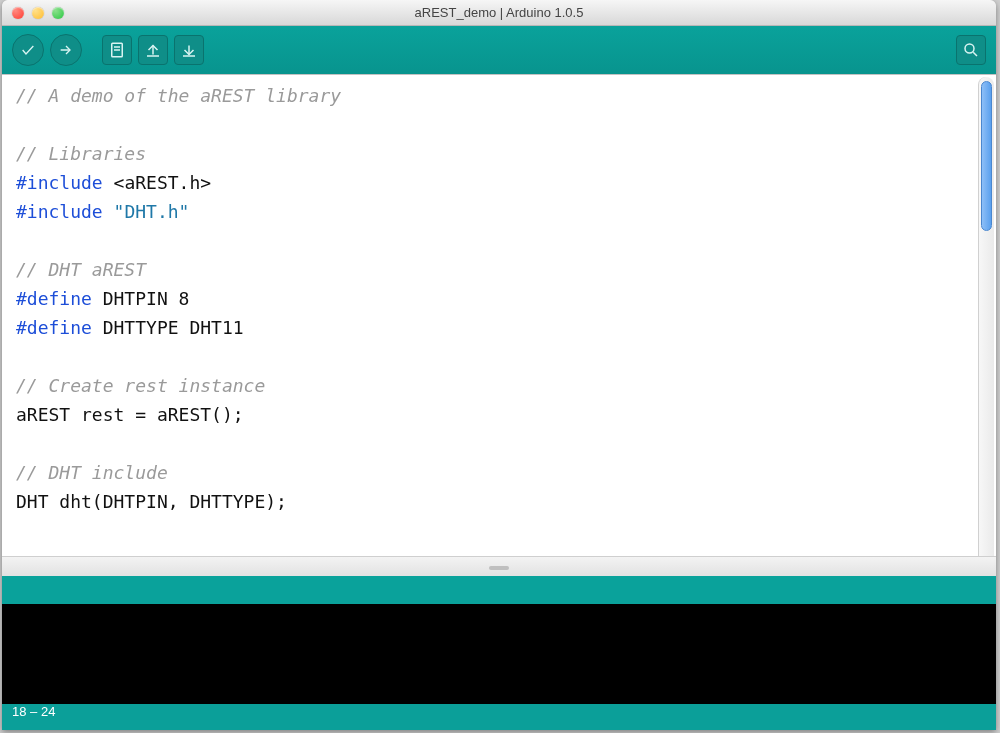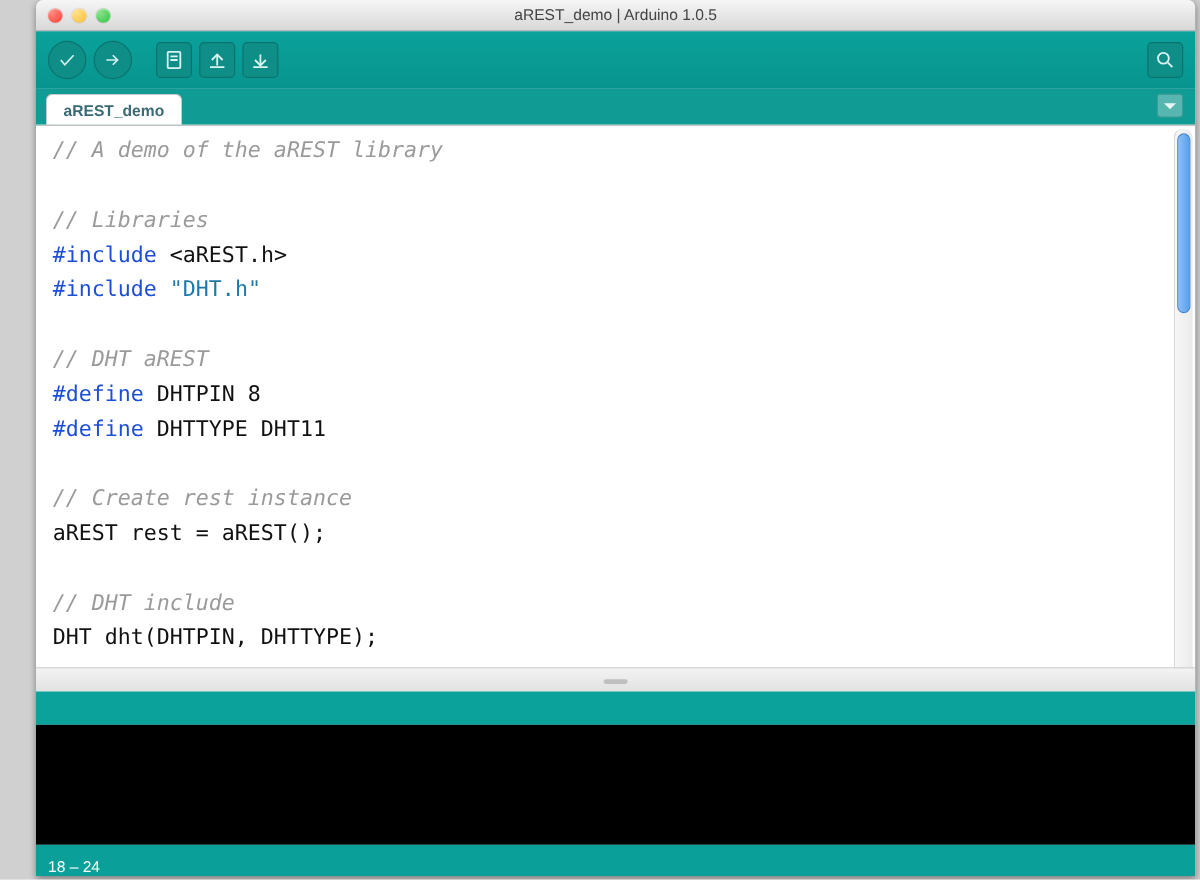--- a/index.html
+++ b/index.html
@@ -13,21 +13,20 @@
     }
     .window {
       position: absolute;
       left: 2px; top: 0; right: 4px; bottom: 3px;
       border-radius: 6px 6px 0 0;
       display: flex;
       flex-direction: column;
       background: #ededed;
       box-shadow: 0 2px 6px rgba(0,0,0,0.4);
       overflow: hidden;
-      margin-left: 28px;
     }
     .titlebar {
       height: 26px;
       background: linear-gradient(#f6f6f6,#d8d8d8);
       border-bottom: 1px solid #b7b7b7;
       display: flex;
       align-items: center;
       position: relative;
       border-radius: 6px 6px 0 0;
     }
@@ -128,21 +127,21 @@
       background:#bfbfbf;
     }
     .msgbar{ height:28px; background:#0aa29b; }
     .console{
       height:100px;
       background:#000;
     }
     .statusbar{
       height:26px;
       background:#0b9f99;
-      display:flex;align-items:flex-end;justify-content:space-between;
+      display:flex;align-items:flex-start;justify-content:space-between;
       padding:0 10px;
       color:#fff;font-size:13px;
     }
     
     .c-comment{color:#9a9a9a;font-style:italic;}
     .c-preproc{color:#1d4ed8;}
     .c-string{color:#1f78a8;}
   </style>
 </head>
 <body>
@@ -194,24 +193,20 @@
     </div>
     <div class="spacer"></div>
     <div class="tbtn square">
       <svg viewBox="0 0 24 24">
           <circle cx="10" cy="10" r="6"></circle>
           <line x1="15" y1="15" x2="20" y2="20"></line>
         </svg>
     </div>
   </div>
 
-  <div class="tabbar">
-    <div class="tab">aREST_demo</div>
-    <div class="tab-dd"></div>
-  </div>
 
   <div class="editor-wrap">
     <div class="editor"><span class="c-comment">// A demo of the aREST library</span>
 <span></span>
 <span class="c-comment">// Libraries</span>
 <span class="c-preproc">#include </span><span>&lt;aREST.h&gt;</span>
 <span class="c-preproc">#include </span><span class="c-string">"DHT.h"</span>
 <span></span>
 <span class="c-comment">// DHT aREST</span>
 <span class="c-preproc">#define</span><span> DHTPIN 8</span>

